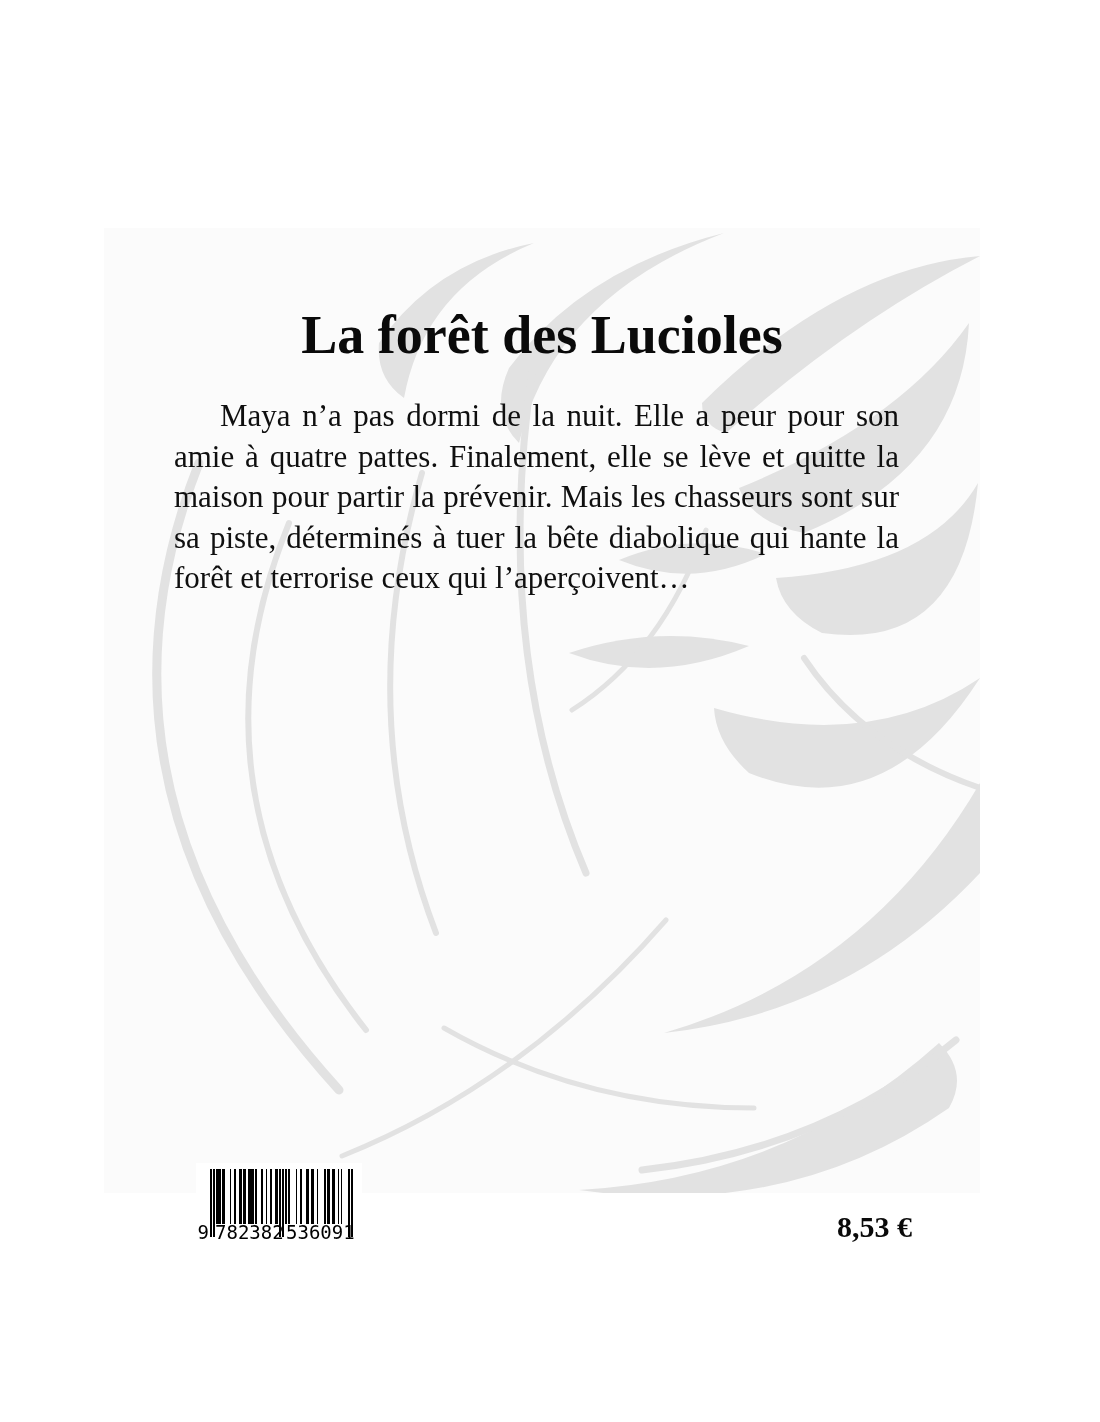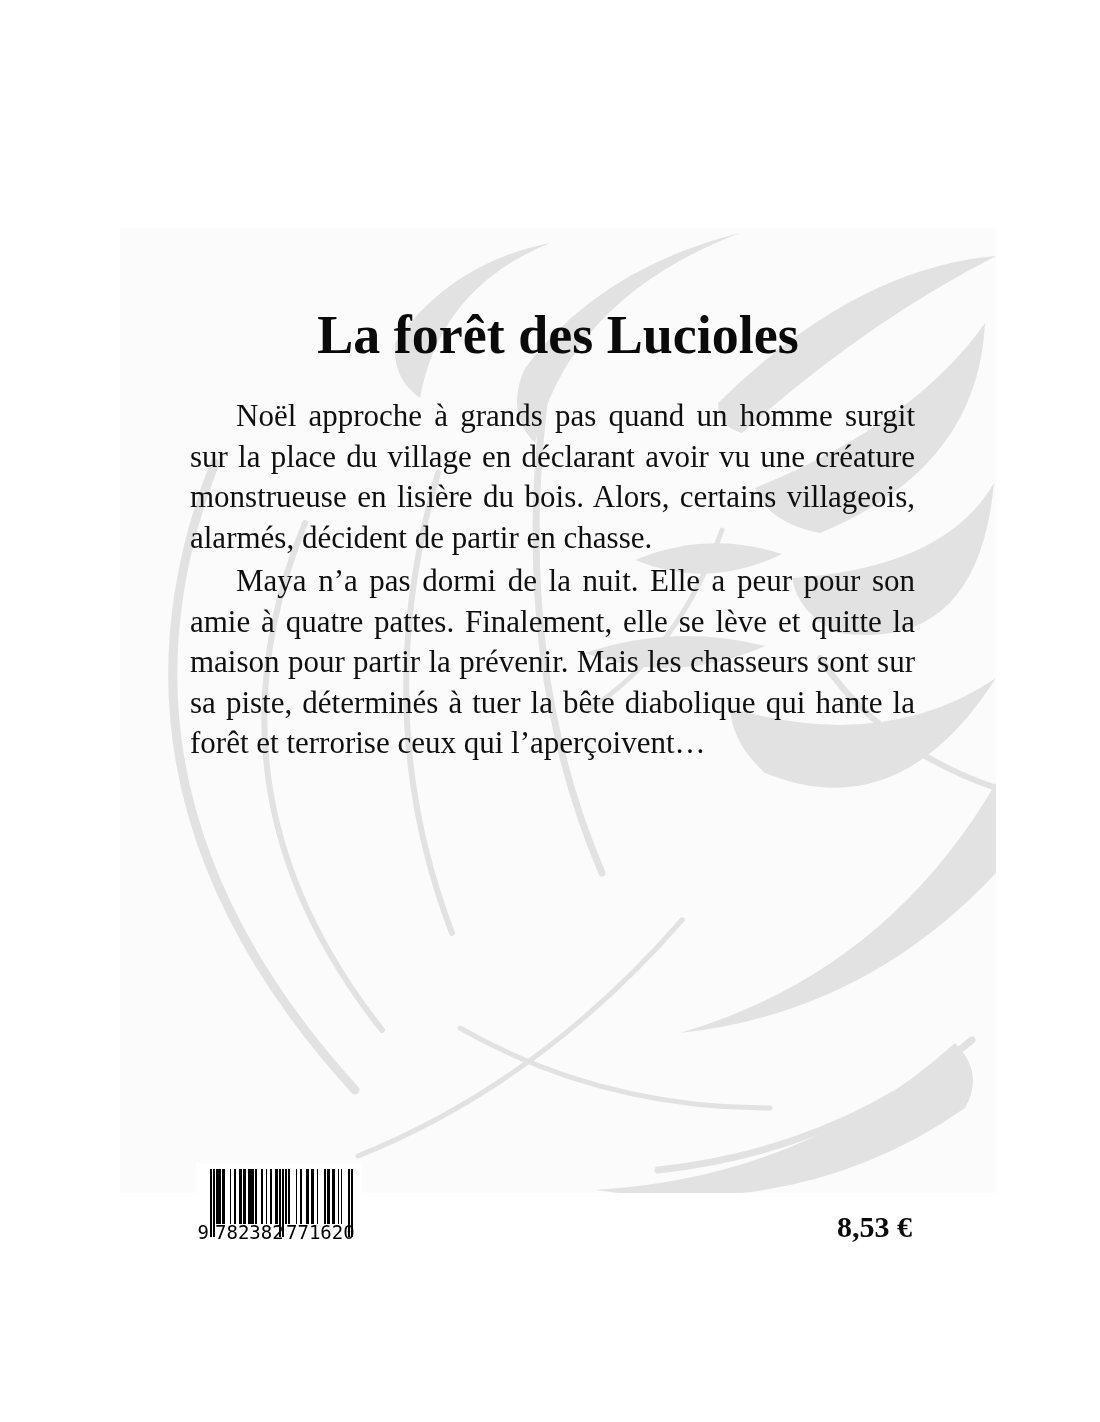--- a/index.html
+++ b/index.html
@@ -6,21 +6,21 @@
   .page{
     position:relative;
     width:1100px;height:1422px;
     background:#ffffff;
     overflow:hidden;
     font-family:"Liberation Serif", serif;
     color:#111;
   }
   .cover{
     position:absolute;
-    left:120px;top:228px;
+    left:104px;top:228px;
     width:876px;height:965px;
     background:#fbfbfb;
     overflow:hidden;
   }
   .watermark{
     position:absolute;
     left:0;top:0;width:876px;height:965px;
     pointer-events:none;
   }
   .cover-inner{
@@ -118,21 +118,20 @@
       <path class="wm-s" stroke-width="7" d="M 538,942 Q 720,922 852,812" stroke="#e2e2e2" fill="none" stroke-linecap="round"></path>
       <path class="wm-s" stroke-width="5" d="M 602,302 Q 558,425 468,482" stroke="#e2e2e2" fill="none" stroke-linecap="round"></path>
       <path class="wm-s" stroke-width="6" d="M 700,430 Q 760,520 876,560" stroke="#e2e2e2" fill="none" stroke-linecap="round"></path>
       <path class="wm-s" stroke-width="5" d="M 340,800 Q 480,880 650,880" stroke="#e2e2e2" fill="none" stroke-linecap="round"></path>
     </svg>
 
     <div class="cover-inner">
       <div class="book-title">La forêt des Lucioles</div>
 
       <div class="blurb">
-        <p>Noël approche à grands pas quand un homme surgit sur la place du village en déclarant avoir vu une créature monstrueuse en lisière du bois. Alors, certains villageois, alarmés, décident de partir en chasse.</p>
         <p>Maya n’a pas dormi de la nuit. Elle a peur pour son amie à quatre pattes. Finalement, elle se lève et quitte la maison pour partir la prévenir. Mais les chasseurs sont sur sa piste, déterminés à tuer la bête diabolique qui hante la forêt et terrorise ceux qui l’aperçoivent…</p>
       </div>
     </div>
   </div>
 
   <div class="barcode-box">
     <div class="barcode-bars" id="barcode-bars">
         <span style="height: 68px; background: rgb(0, 0, 0);"></span>
         <span style="height: 68px; background: transparent;"></span>
         <span style="height: 68px; background: rgb(0, 0, 0);"></span>
@@ -224,18 +223,18 @@
         <span style="height: 55px; background: transparent;"></span>
         <span style="height: 55px; background: transparent;"></span>
         <span style="height: 55px; background: transparent;"></span>
         <span style="height: 55px; background: transparent;"></span>
         <span style="height: 68px; background: rgb(0, 0, 0);"></span>
         <span style="height: 68px; background: transparent;"></span>
         <span style="height: 68px; background: rgb(0, 0, 0);"></span>
       </div>
     <div class="barcode-digit digit-first">9</div>
     <div class="barcode-group group-left">782382</div>
-    <div class="barcode-group group-right">771620</div>
+    <div class="barcode-group group-right">536091</div>
   </div>
 
   <div class="price">8,53 €</div>
 
 </div>
 
 </body></html>

